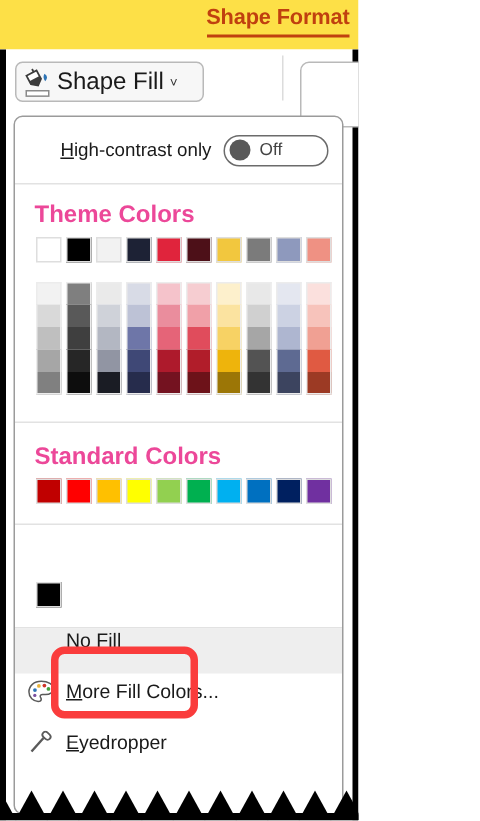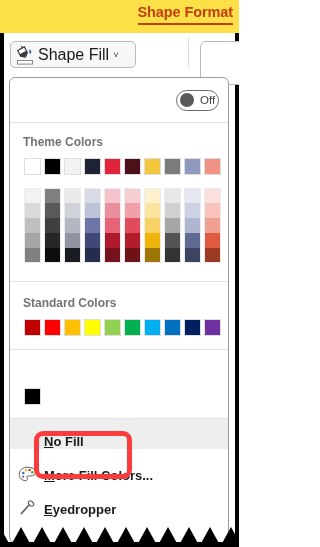--- a/index.html
+++ b/index.html
@@ -122,21 +122,21 @@
     box-sizing: border-box;
   }
   #high-contrast-label {
     font-size: 12.5px;
     color: #1a1a1a;
     margin-right: 8px;
     white-space: nowrap;
   }
   #high-contrast-label u { text-decoration: underline; }
   #high-contrast-toggle {
-    width: 43px; height: 21px;
+    width: 70px; height: 21px;
     border: 1px solid #6b6b6b;
     border-radius: 11px;
     background: #ffffff;
     display: flex;
     align-items: center;
     box-sizing: border-box;
     padding-left: 3px;
   }
   #toggle-knob {
     width: 14px; height: 14px;
@@ -154,23 +154,23 @@
     position: absolute;
     left: 0;
     width: 218px;
     height: 1px;
     background: #e2e2e2;
   }
 
   .section-title {
     position: absolute;
     left: 13px;
-    font-size: 12px;
+    font-size: 16px;
     font-weight: bold;
-    color: #737373;
+    color: #ec4899;
     white-space: nowrap;
   }
 
   
   .swatch-row {
     position: absolute;
     left: 14px;
     display: flex;
   }
   .swatch {
@@ -193,23 +193,22 @@
   .variant-col .variant-cell:first-child { border-top: 1px solid #ececec; }
   .variant-col .variant-cell:last-child { border-bottom: 1px solid #ececec; }
 
   
   .menu-item {
     position: absolute;
     left: 0;
     width: 244px;
     height: 30px;
     display: flex;
-    align-items: flex-end;
-    box-sizing: border-box;
-    font-weight: bold;
+    align-items: flex-start;
+    box-sizing: border-box;
   }
   #menu-no-fill {
     background: #eeeeee;
   }
   .menu-icon-slot {
     width: 34px;
     display: flex;
     align-items: center;
     justify-content: center;
     flex: 0 0 auto;
@@ -279,20 +278,21 @@
           <rect x="1.5" y="16.5" width="15" height="3.6" fill="#ffffff" stroke="#8a8a8a" stroke-width="1"></rect>
         </svg>
       </span>
       <span id="shape-fill-label">Shape Fill</span>
       <span id="shape-fill-caret">˅</span>
     </div>
 
     <div id="fill-dropdown">
 
       <div id="high-contrast-row">
+        <span id="high-contrast-label"><u>H</u><span>igh-contrast only</span></span>
         <span id="high-contrast-toggle">
           <span id="toggle-knob"></span>
           <span id="toggle-state">Off</span>
         </span>
       </div>
 
       <div class="divider" style="top:44px;"></div>
 
       <div class="section-title" style="top:57px;">Theme Colors</div>
 

